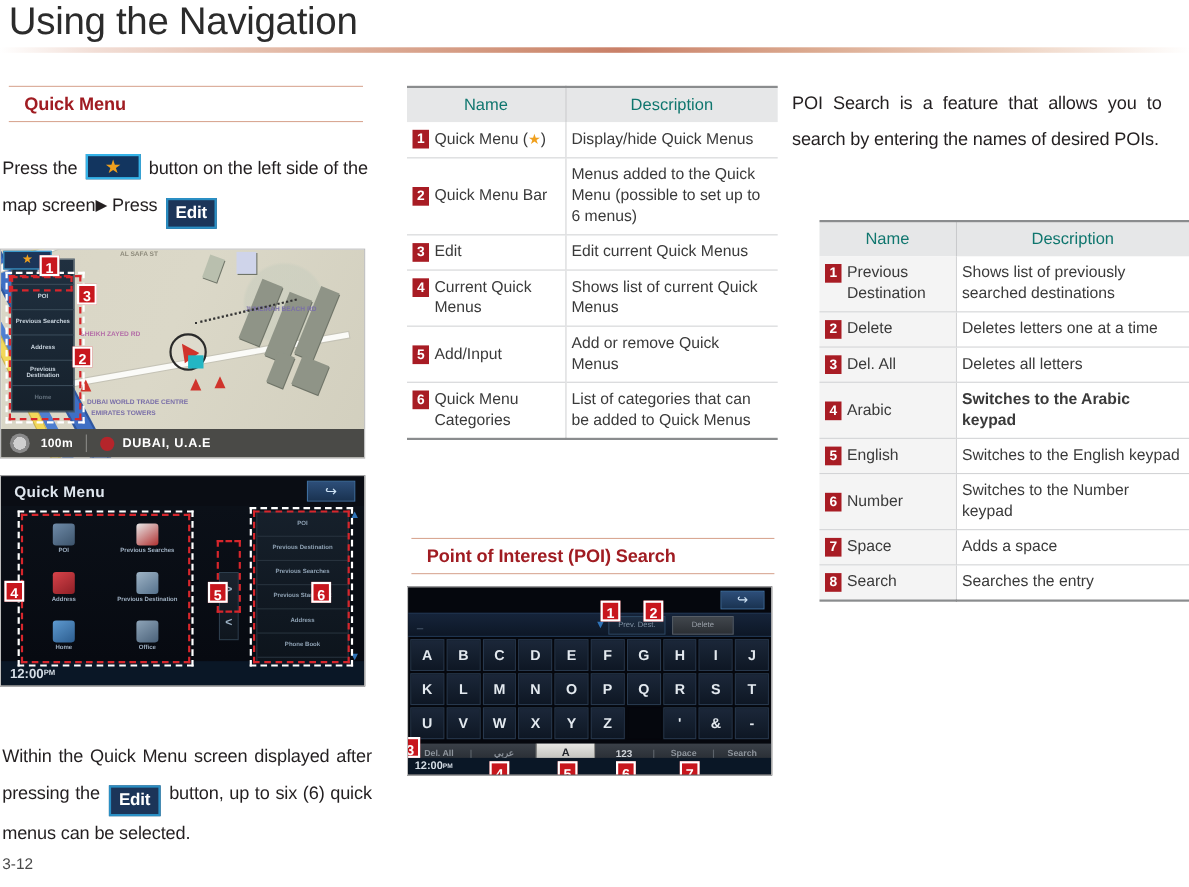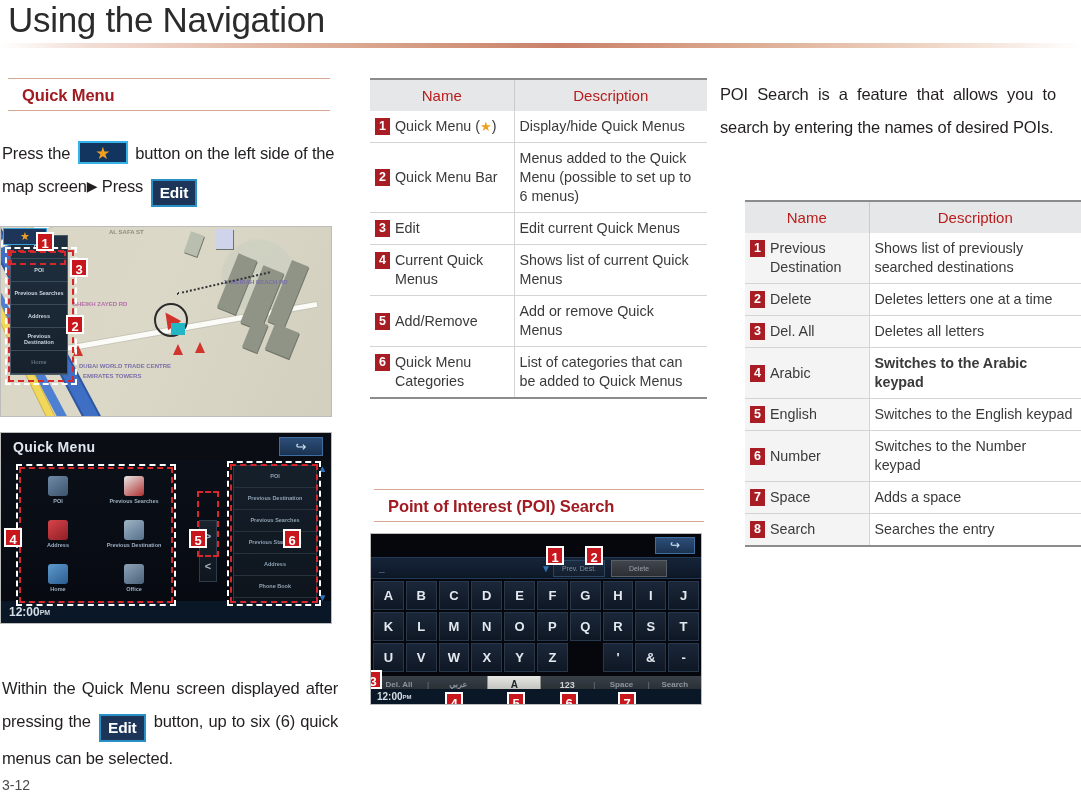--- a/index.html
+++ b/index.html
@@ -71,21 +71,21 @@
   table.spec {
     position:absolute;
     border-collapse:collapse;
     font-size:14.3px; color:#3a3a3a;
     line-height:19px;
   }
   table.spec th {
     background:#e6e7e8;
     font-weight:400;
     font-size:15px;
-    color:#b91c1c;
+    color:#0f766e;
     text-align:center;
     padding:6px 4px 6px 4px;
     border-left:1px solid #c9cacc;
     border-right:1px solid #c9cacc;
   }
   table.spec thead tr { border-top:2px solid #8a8c8e; }
   table.spec tbody tr { border-bottom:1px solid #d3d4d6; }
   table.spec tbody tr:last-child { border-bottom:2px solid #8a8c8e; }
   table.spec td {
     padding:6px 7px 6px 5px;
@@ -426,20 +426,27 @@
   <div class="qm-star-btn">★</div>
 
   <div class="dash-white" style="left:4px;top:20px;width:72px;height:138px;"></div>
   <div class="dash-red" style="left:7px;top:23px;width:66px;height:132px;"></div>
   <div class="dash-red" style="left:9px;top:24px;width:56px;height:14px;"></div>
 
   <div class="callout" style="left:35px;top:5px;">1</div>
   <div class="callout" style="left:69px;top:31px;">3</div>
   <div class="callout" style="left:65px;top:88px;">2</div>
 
+  <div class="map-bottom-bar">
+    <div class="mbb-compass"></div>
+    <div class="mbb-scale">100m</div>
+    <div class="mbb-sep"></div>
+    <div class="mbb-dest-dot"></div>
+    <div class="mbb-dest">DUBAI, U.A.E</div>
+  </div>
 </div>
 
 <div class="shot shot-border qmshot">
   <div class="qms-title">Quick Menu</div>
   <div class="qms-back">↪</div>
   <div class="qms-body">
 
     <div class="qms-grid">
       <div class="qms-cell">
         <div class="qms-ic" style="background:linear-gradient(145deg,#6f8ba8,#3c536b);"></div>
@@ -552,21 +559,21 @@
           <span class="badge">4</span>
           <span class="txt">Current Quick Menus</span>
         </div>
       </td>
       <td style="border-right:none;">Shows list of current Quick Menus</td>
     </tr>
     <tr>
       <td class="name-cell" style="border-left:none;">
         <div class="nm">
           <span class="badge">5</span>
-          <span class="txt">Add/Remove</span>
+          <span class="txt">Add/Input</span>
         </div>
       </td>
       <td style="border-right:none;">Add or remove Quick Menus</td>
     </tr>
     <tr>
       <td class="name-cell" style="border-left:none;">
         <div class="nm">
           <span class="badge">6</span>
           <span class="txt">Quick Menu Categories</span>
         </div>

